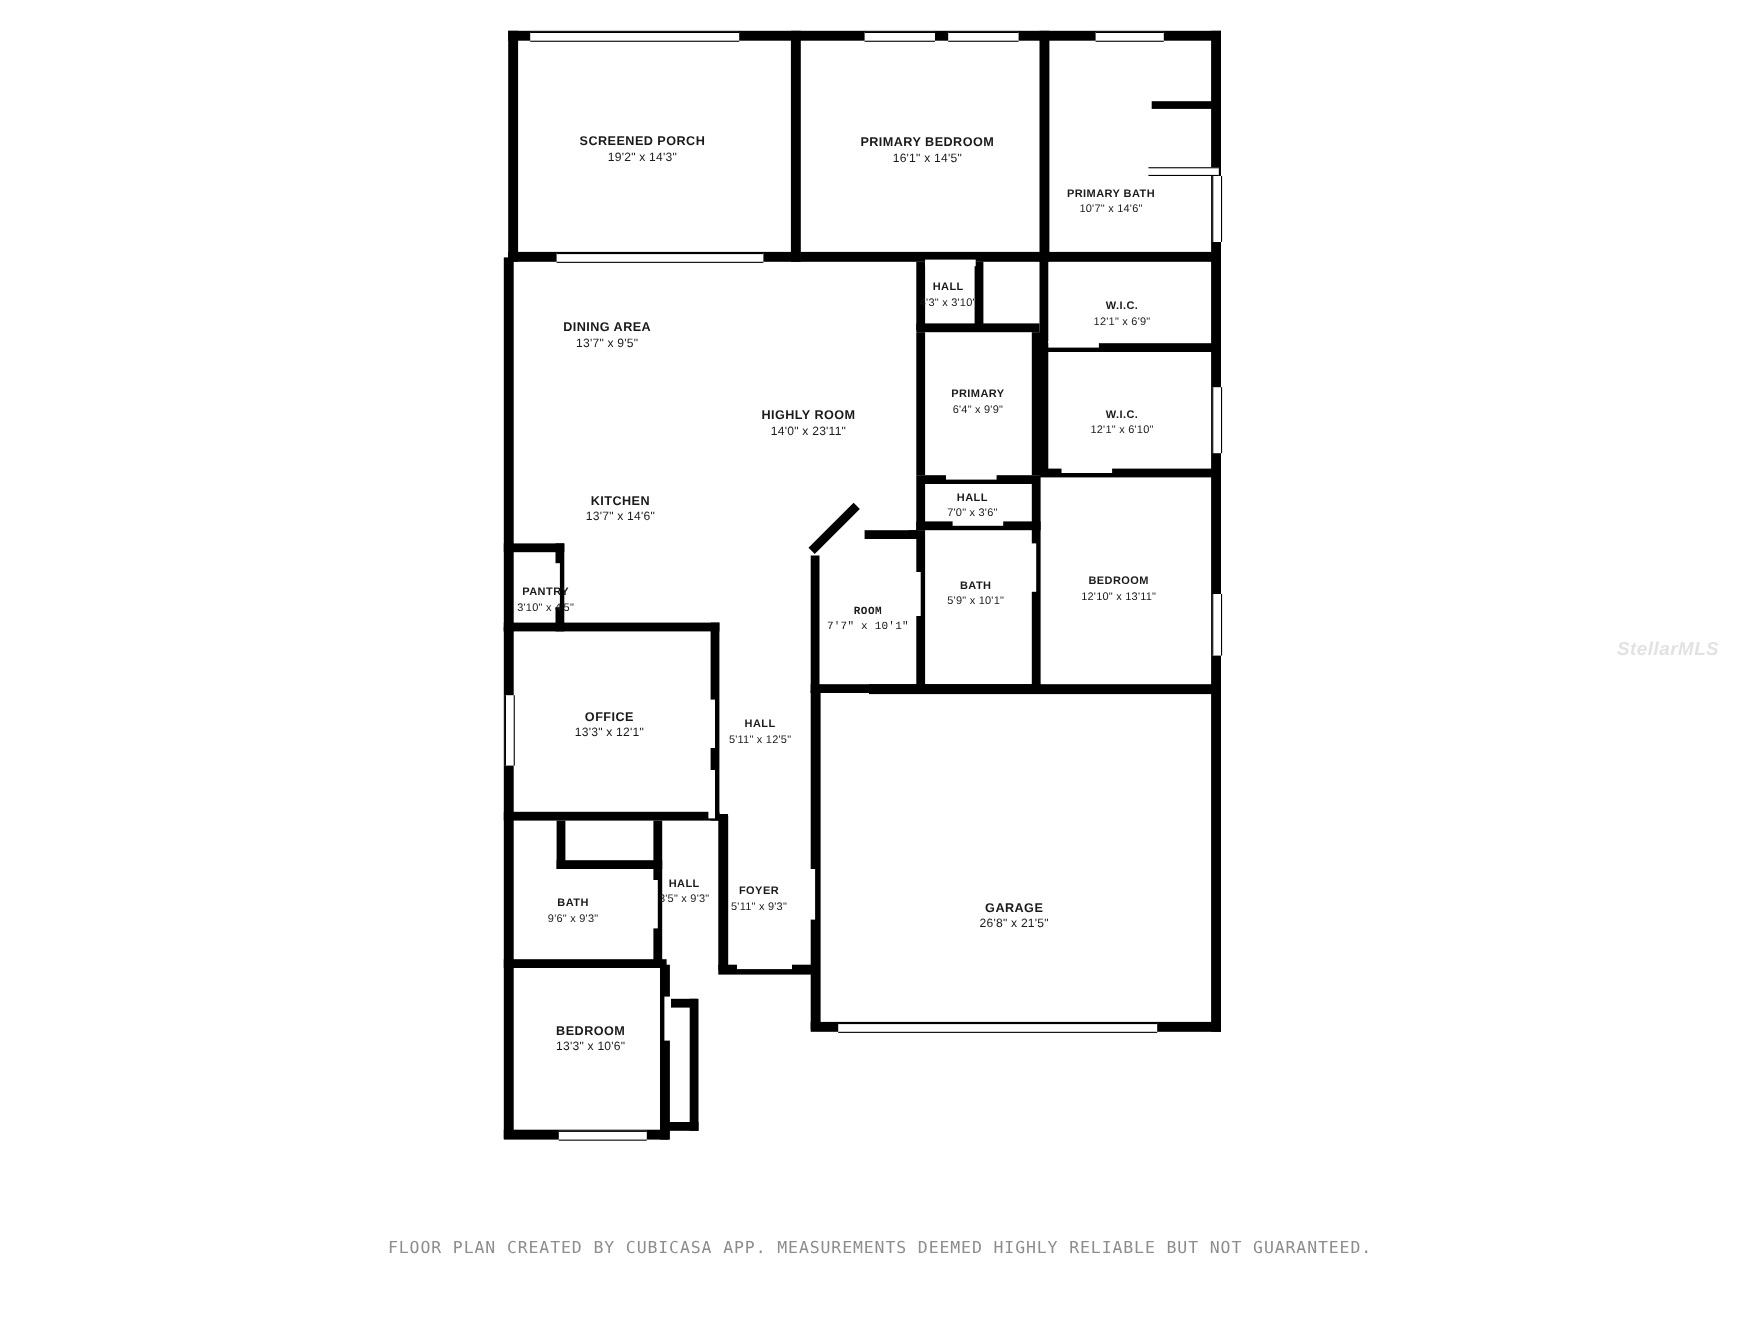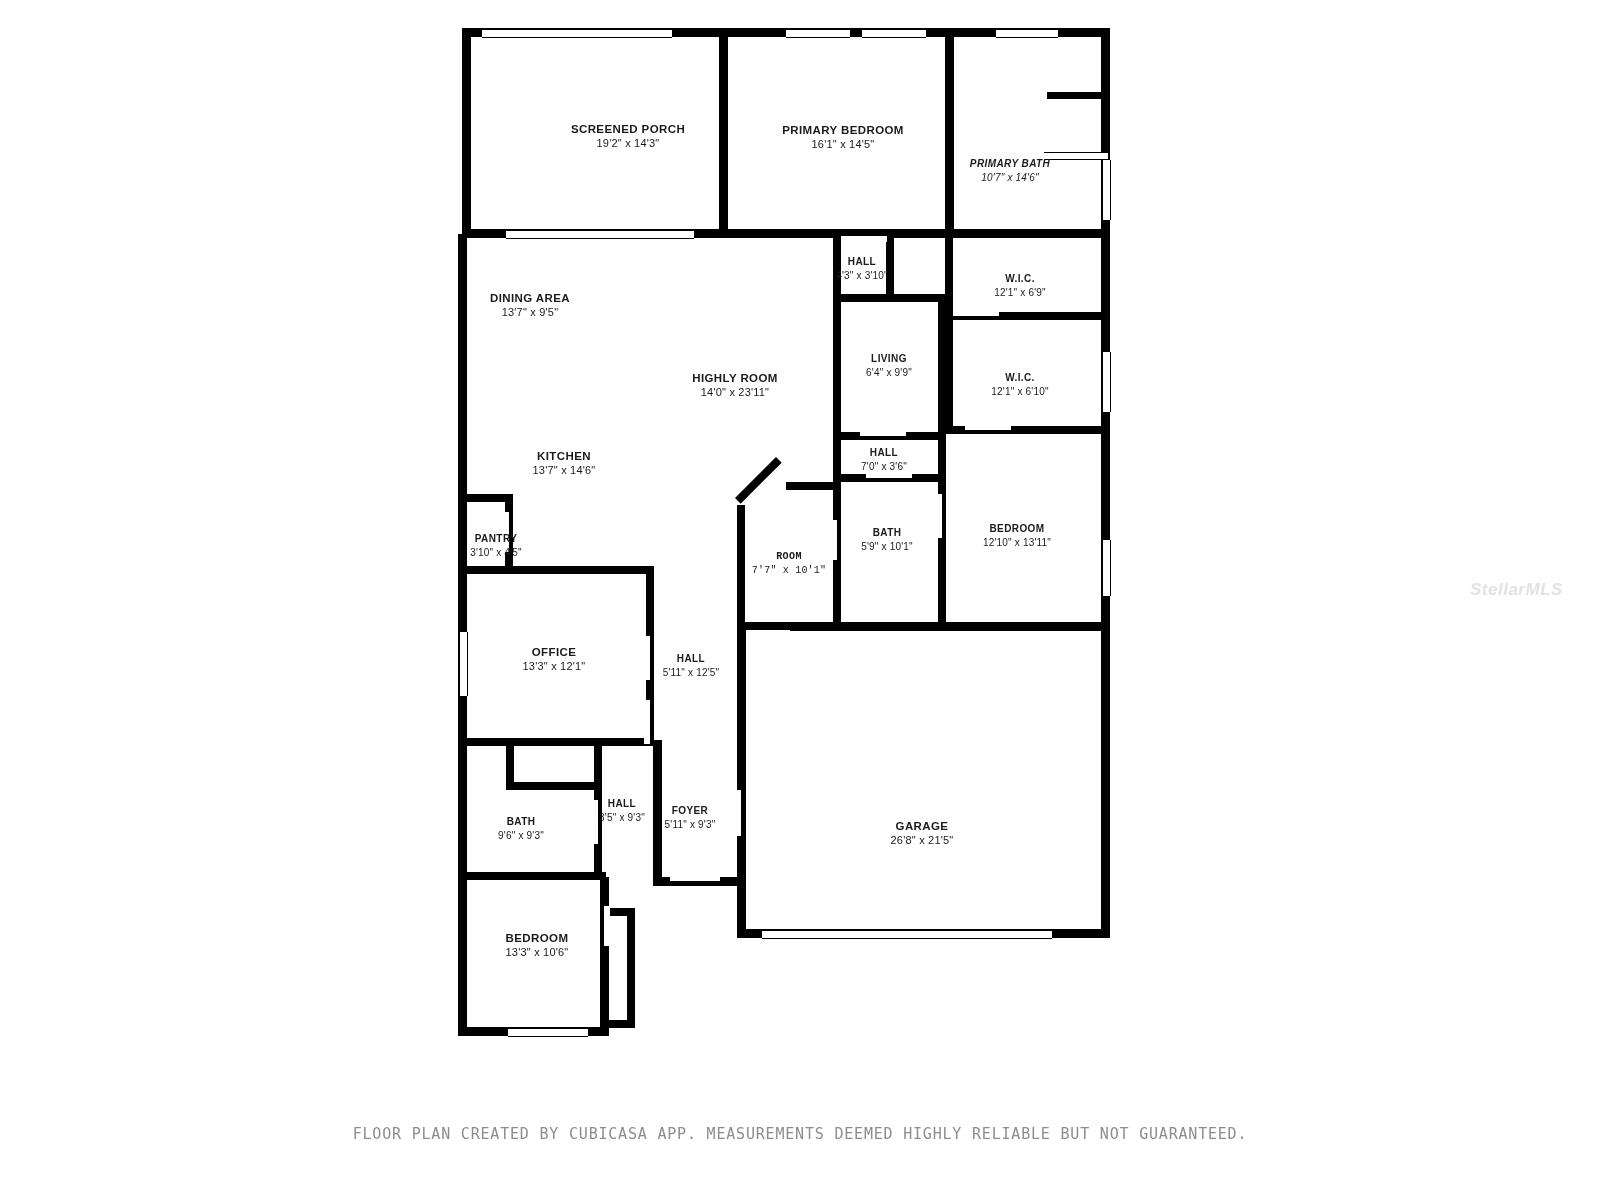--- a/index.html
+++ b/index.html
@@ -167,52 +167,52 @@
   <div class="door-gap" style="left:831px;top:520px;width:6px;height:40px;"></div>
   <div class="door-gap" style="left:644px;top:636px;width:6px;height:44px;"></div>
   <div class="door-gap" style="left:644px;top:700px;width:6px;height:44px;"></div>
   <div class="door-gap" style="left:662px;top:736px;width:54px;height:6px;"></div>
   <div class="door-gap" style="left:592px;top:800px;width:6px;height:44px;"></div>
   <div class="door-gap" style="left:670px;top:875px;width:50px;height:6px;"></div>
   <div class="door-gap" style="left:735px;top:790px;width:6px;height:46px;"></div>
   <div class="door-gap" style="left:604px;top:906px;width:6px;height:40px;"></div>
   <div class="door-gap" style="left:503px;top:512px;width:6px;height:40px;"></div>
 
-  <div class="label" style="left:628px;top:122px;">
+  <div class="label" style="left:584px;top:122px;">
     <span class="name">SCREENED PORCH</span>
     <span class="dim">19'2" x 14'3"</span>
   </div>
 
   <div class="label" style="left:843px;top:123px;">
     <span class="name">PRIMARY BEDROOM</span>
     <span class="dim">16'1" x 14'5"</span>
   </div>
 
-  <div class="label small" style="left:1010px;top:156px;font-style:italic;">
+  <div class="label small" style="left:1010px;top:169px;">
     <span class="name">PRIMARY BATH</span>
     <span class="dim">10'7" x 14'6"</span>
   </div>
 
   <div class="label small" style="left:862px;top:254px;">
     <span class="name">HALL</span>
     <span class="dim">4'3" x 3'10"</span>
   </div>
 
   <div class="label small" style="left:1020px;top:271px;">
     <span class="name">W.I.C.</span>
     <span class="dim">12'1" x 6'9"</span>
   </div>
 
-  <div class="label" style="left:530px;top:291px;">
+  <div class="label" style="left:552px;top:291px;">
     <span class="name">DINING AREA</span>
     <span class="dim">13'7" x 9'5"</span>
   </div>
 
   <div class="label small" style="left:889px;top:351px;">
-    <span class="name">LIVING</span>
+    <span class="name">PRIMARY</span>
     <span class="dim">6'4" x 9'9"</span>
   </div>
 
   <div class="label small" style="left:1020px;top:370px;">
     <span class="name">W.I.C.</span>
     <span class="dim">12'1" x 6'10"</span>
   </div>
 
   <div class="label" style="left:735px;top:371px;">
     <span class="name">HIGHLY ROOM</span>

